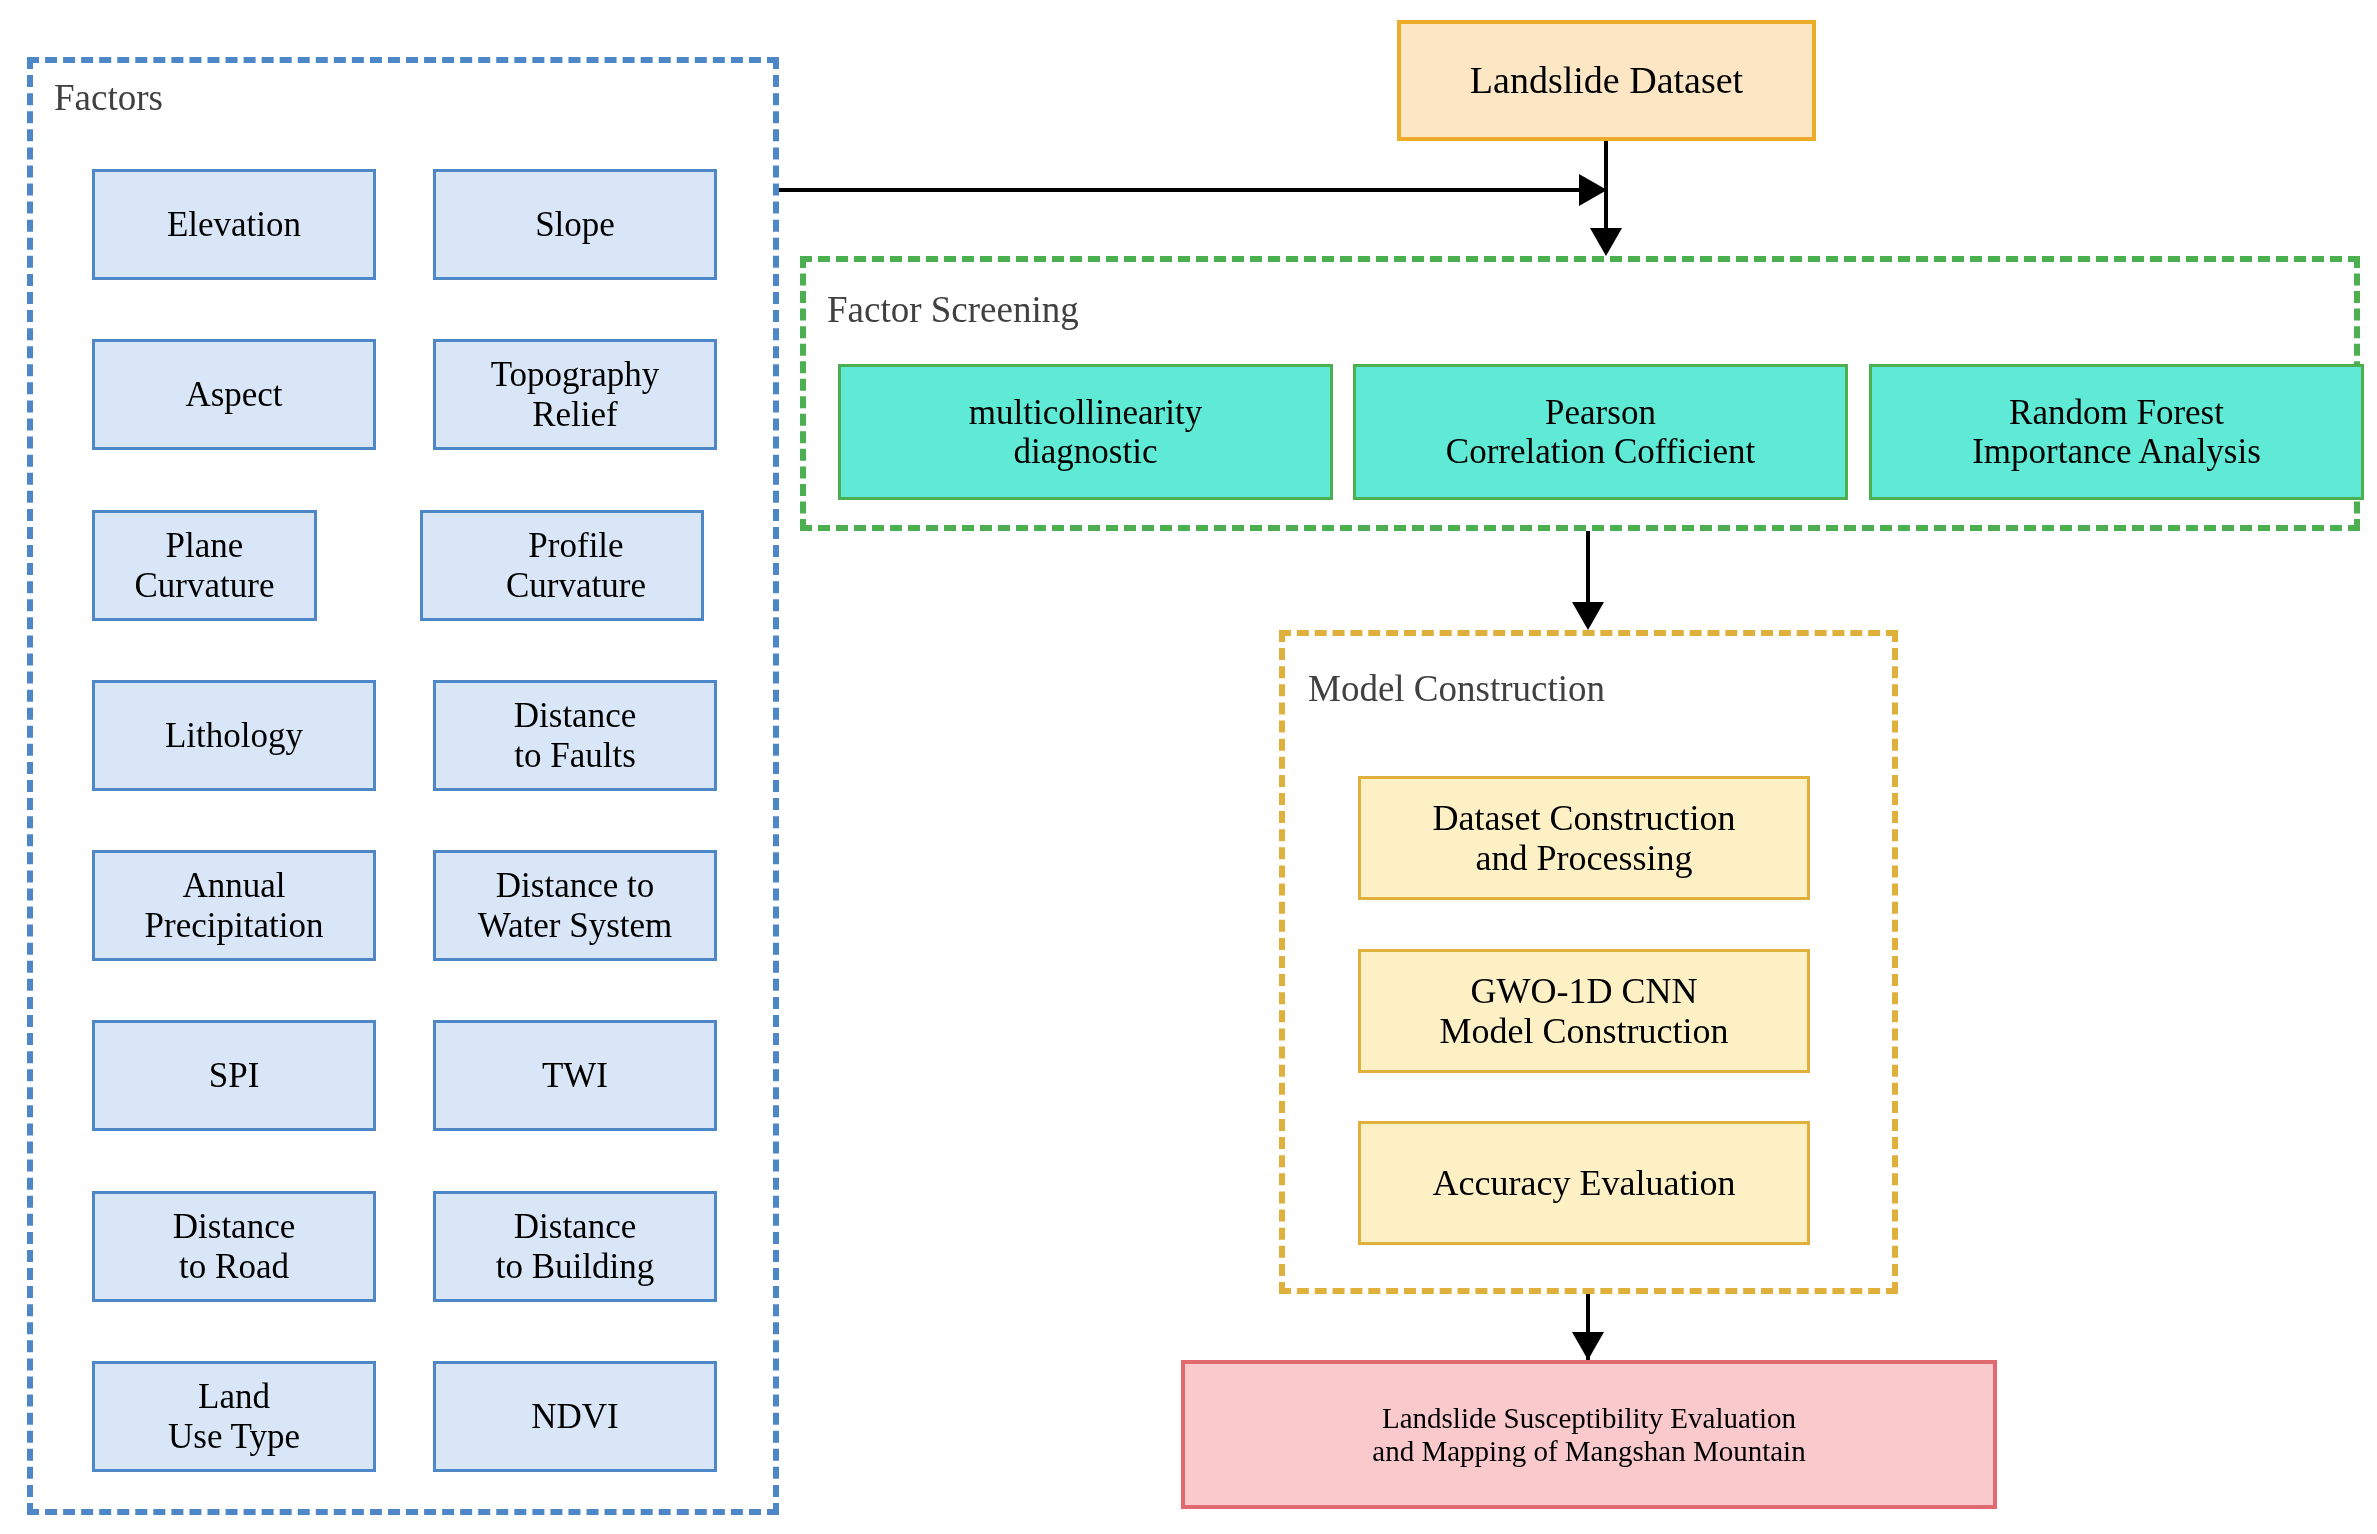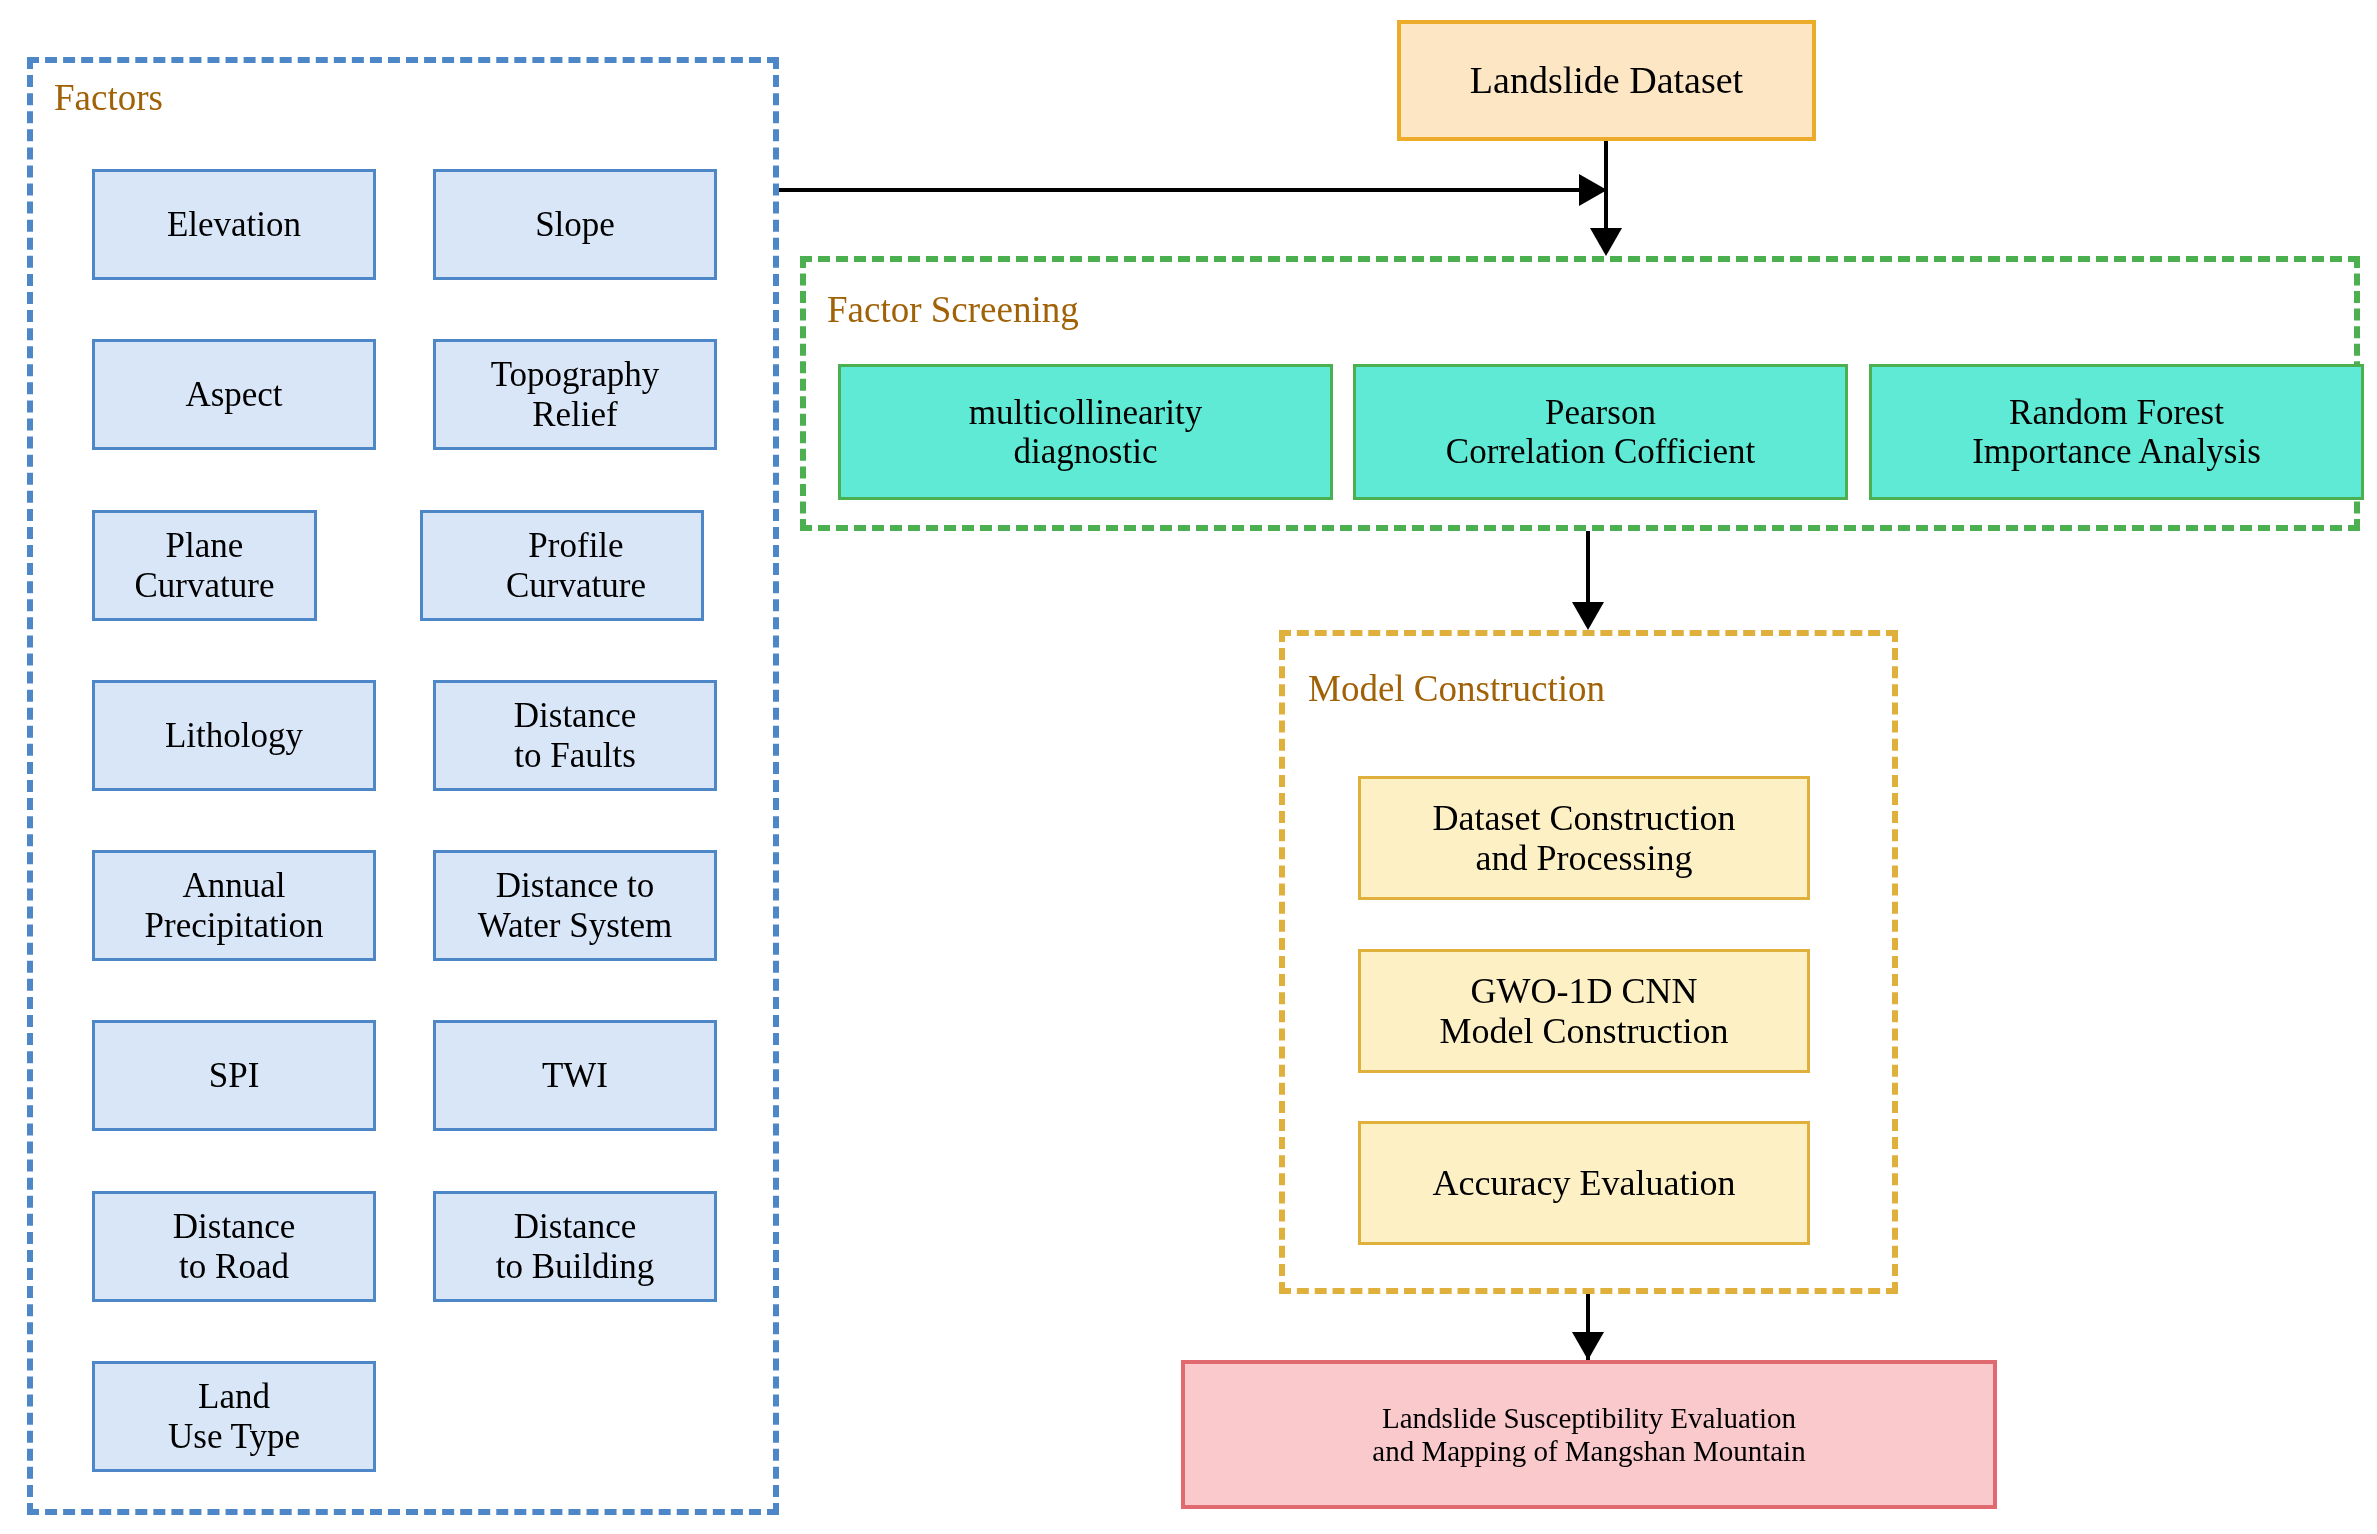--- a/index.html
+++ b/index.html
@@ -12,21 +12,21 @@
   #canvas { position: relative; width: 2377px; height: 1535px; }
 
   
   .panel {
     position: absolute;
     background: transparent;
   }
   .panel-label {
     position: absolute;
     font-size: 37px;
-    color: #a16207;
+    color: #404040;
     white-space: nowrap;
     line-height: 1;
   }
 
   #factors-panel {
     left: 27px; top: 57px; width: 752px; height: 1458px;
     border: 6.8px dashed #4e87c7;
   }
   #screening-panel {
     left: 800px; top: 256px; width: 1560px; height: 275px;
@@ -111,20 +111,21 @@
   <div class="node blue" style="left:92px; top:1020px; width:284px; height:111px;">SPI</div>
   <div class="node blue" style="left:433px; top:1020px; width:284px; height:111px;">TWI</div>
 
   <div class="node blue" style="left:92px; top:1191px; width:284px; height:111px;">Distance
 to Road</div>
   <div class="node blue" style="left:433px; top:1191px; width:284px; height:111px;">Distance
 to Building</div>
 
   <div class="node blue" style="left:92px; top:1361px; width:284px; height:111px;">Land
 Use Type</div>
+  <div class="node blue" style="left:433px; top:1361px; width:284px; height:111px;">NDVI</div>
 
   <div class="node orange" style="left:1397px; top:20px; width:419px; height:121px;">Landslide Dataset</div>
 
   <div class="line-h" style="left:779px; top:188px; width:804px;"></div>
   <div class="arrow-right" style="left:1579px; top:174px;"></div>
 
   <div class="line-v" style="left:1604px; top:141px; height:92px;"></div>
   <div class="arrow-down" style="left:1590px; top:228px;"></div>
 
   <div class="panel" id="screening-panel"></div>

